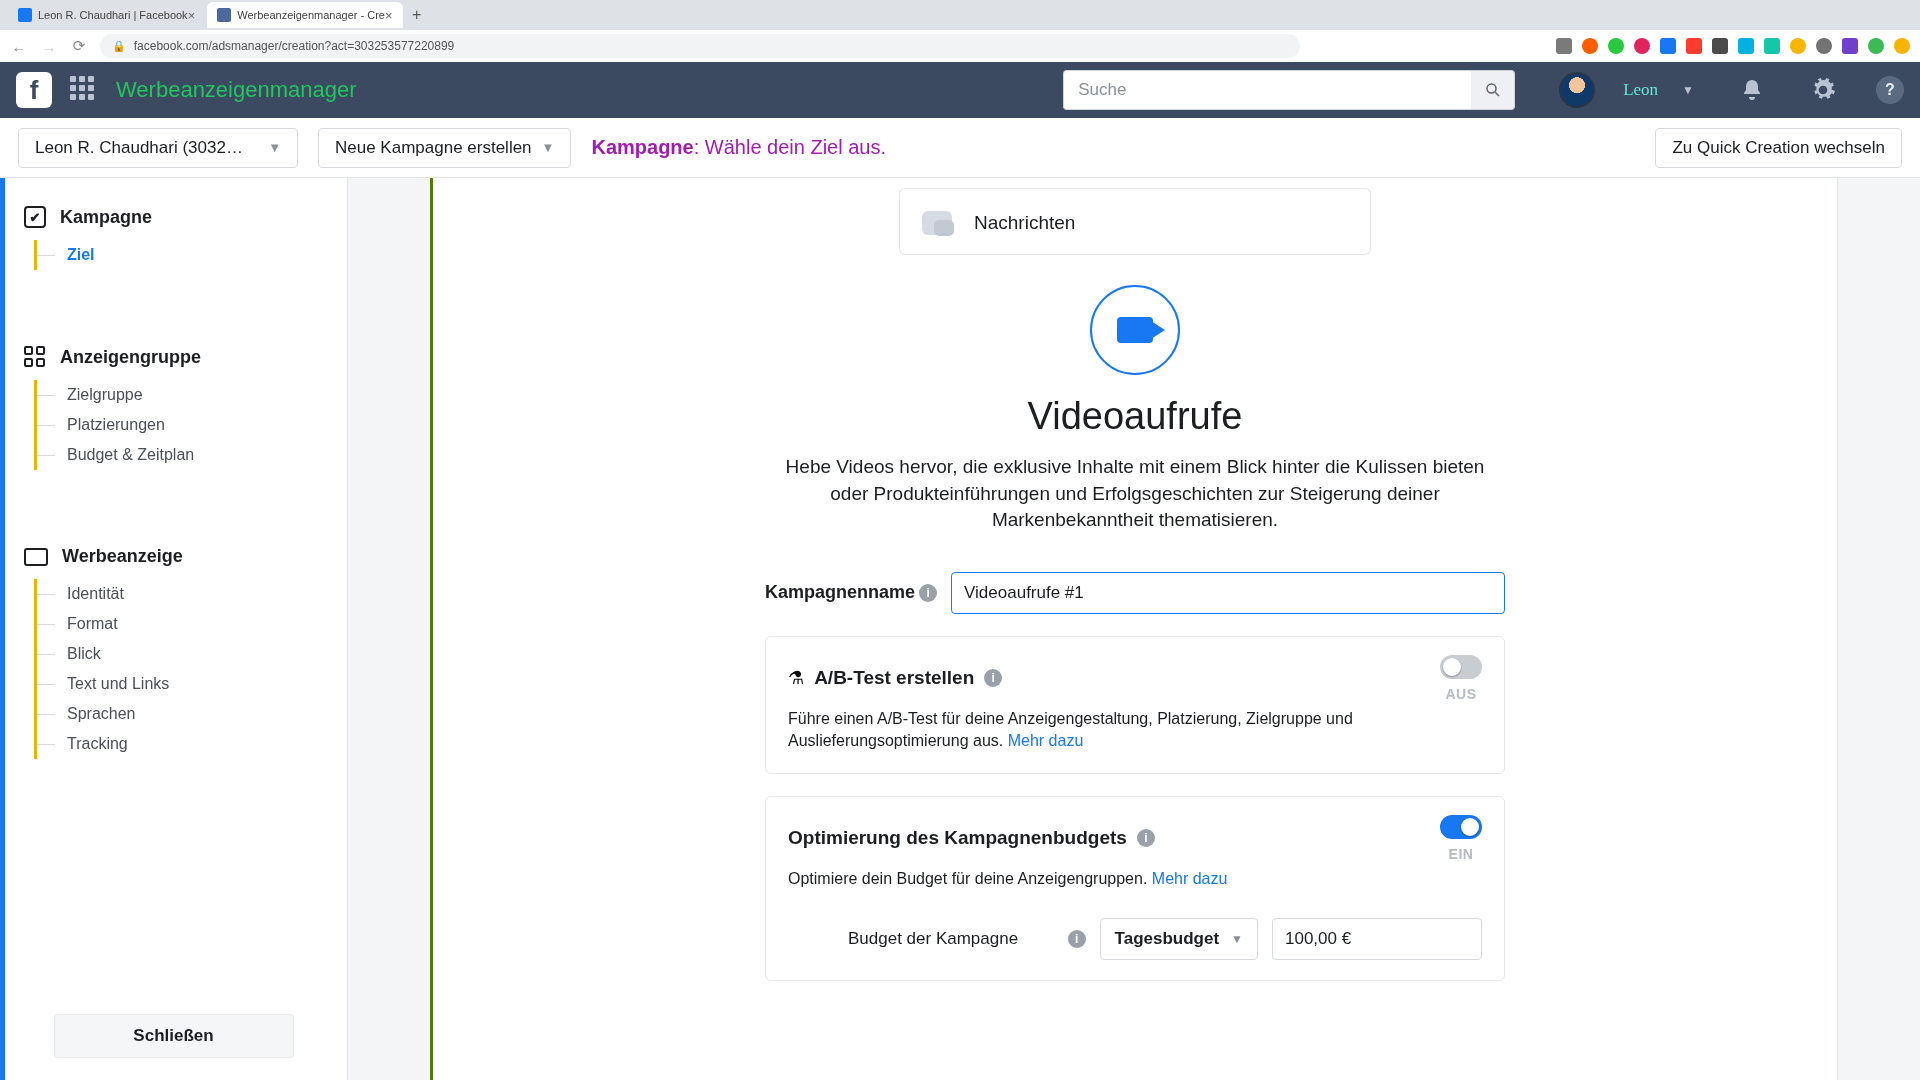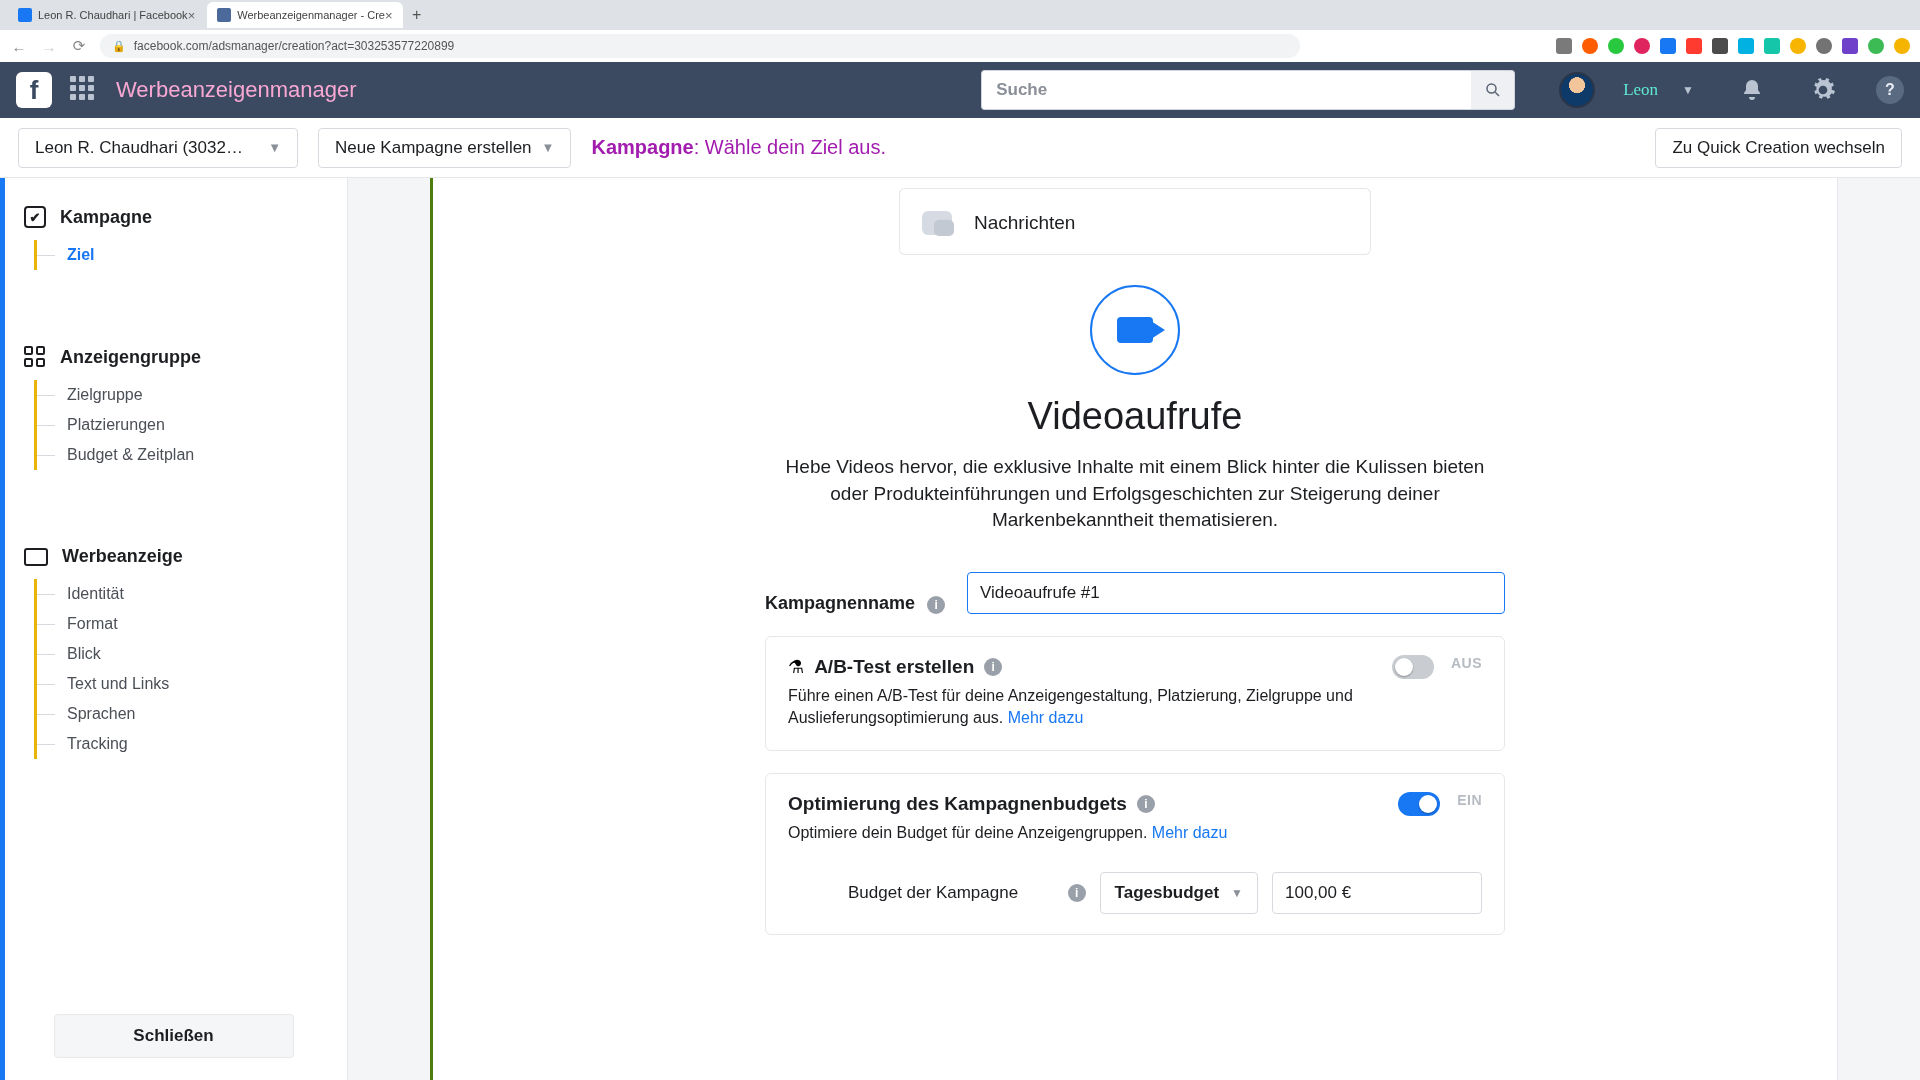--- a/index.html
+++ b/index.html
@@ -18,23 +18,23 @@
 .addr-field { flex: 0 0 auto; display:flex; align-items:center; gap:8px; background:#f1f3f4; border-radius:14px; padding:3px 12px; height:24px; width: 1200px; font-size:12px; color:#555; }
 .addr-field .lock { font-size:11px; color:#5f6368; }
 .ext-icons { margin-left:auto; display:flex; gap:10px; align-items:center; }
 .ext-icons .ext { width:16px; height:16px; border-radius:3px; }
 
 
 .fb-topbar { height: 56px; background:#3b4a60; display:flex; align-items:center; padding:0 16px; gap:18px; }
 .fb-logo { width:36px; height:36px; background:#fff; border-radius:6px; display:flex; align-items:center; justify-content:center; color:#3b4a60; font-weight:800; font-size:26px; }
 .app-grid-icon { width:28px; height:28px; display:grid; grid-template-columns:repeat(3,6px); grid-template-rows:repeat(3,6px); gap:3px; }
 .app-grid-icon span { background:#b9c3d2; border-radius:1px; }
-.app-title { color:#f9a8d4; font-size:22px; font-weight:400; }
+.app-title { color:#22c55e; font-size:22px; font-weight:400; }
 .search-wrap { margin-left:auto; display:flex; align-items:center; }
-.search-box { width:490px; height:40px; background:#fff; border:1px solid #d0d4db; border-right:none; border-radius:4px 0 0 4px; padding:16px 14px; font-size:17px; color:#333;font-weight:bold; }
+.search-box { width:408px; height:40px; background:#fff; border:1px solid #d0d4db; border-right:none; border-radius:4px 0 0 4px; padding:16px 14px; font-size:17px; color:#333; }
 .search-box::placeholder{ color:#8a8f98; }
 .search-btn { width:44px; height:40px; background:#eef0f3; border:1px solid #d0d4db; border-left:none; border-radius:0 4px 4px 0; display:flex; align-items:center; justify-content:center; color:#5a6473; }
 .avatar { width:36px; height:36px; border-radius:50%; background: radial-gradient(circle at 50% 35%, #f2c59a 0 30%, #0e3a6a 31% 100%); margin-left:26px; border:2px solid #2a3648; }
 .user-name { color:#5eead4; font-size:17px; margin-left:10px;font-family:Liberation Serif, serif; }
 .caret-down { color:#b9c3d2; margin-left:6px; font-size:12px; }
 .top-icon { color:#b9c3d2; margin-left:28px; font-size:22px; }
 .help-circle { width:28px; height:28px; border-radius:50%; background:#5a6a80; color:#e9eef6; display:flex; align-items:center; justify-content:center; font-size:16px; font-weight:700; margin-left:22px; }
 
 
 .sub-header { height:60px; display:flex; align-items:center; padding:0 18px; gap:20px; border-bottom:1px solid #e5e7eb; }
@@ -72,32 +72,32 @@
 .chat-icon { width:30px; height:24px; background:#d6dbe3; border-radius:6px; position:relative; }
 .chat-icon::after { content:""; position:absolute; width:20px; height:16px; background:#c3c9d3; border-radius:5px; left:12px; top:9px; }
 
 .hero { text-align:center; margin-top:10px; }
 .video-circle { width:90px; height:90px; border:2px solid #1877f2; border-radius:50%; margin:0 auto 20px; display:flex; align-items:center; justify-content:center; }
 .video-glyph { width:36px; height:26px; background:#1877f2; border-radius:4px; position:relative; }
 .video-glyph::after{ content:""; position:absolute; right:-12px; top:4px; width:0; height:0; border-left:14px solid #1877f2; border-top:9px solid transparent; border-bottom:9px solid transparent; }
 .hero h1 { font-size:38px; font-weight:400; color:#1c1e21; margin-bottom:16px; }
 .hero p { font-size:19px; color:#1c1e21; line-height:1.4; }
 
-.name-row { display:flex; align-items:flex-end; gap:12px; margin-top:38px; }
+.name-row { display:flex; align-items:center; gap:4px; margin-top:38px; }
 .name-row label { font-size:18px; font-weight:600; color:#1c1e21; }
 .info-i { width:18px; height:18px; border-radius:50%; background:#9aa0a9; color:#fff; font-size:12px; font-weight:700; display:inline-flex; align-items:center; justify-content:center; }
 .name-row input { flex:1; height:42px; border:1px solid #1877f2; border-radius:4px; padding:0 12px; font-size:17px; color:#1c1e21; outline:none; margin-left:10px; }
 
 .option-card { border:1px solid #e6e7ea; border-radius:6px; padding:18px 22px 20px; margin-top:22px; }
 .option-head { display:flex; align-items:center; gap:10px; }
 .flask { font-size:18px; }
 .option-title { font-size:19px; font-weight:700; color:#1c1e21; }
 .option-desc { font-size:16px; color:#1c1e21; margin-top:6px; line-height:1.4; }
 .option-desc a { color:#1877f2; text-decoration:none; }
-.toggle-wrap { margin-left:auto; display:flex; gap:17px; }
+.toggle-wrap { margin-left:auto; display:flex; align-items:center; gap:7px;flex-direction:column; }
 .toggle { width:42px; height:24px; border-radius:12px; position:relative; }
 .toggle.off { background:#c9ccd1; }
 .toggle.off::after { content:""; position:absolute; width:18px; height:18px; border-radius:50%; background:#fff; top:3px; left:3px; box-shadow:0 1px 2px rgba(0,0,0,.3); }
 .toggle.on { background:#1877f2; }
 .toggle.on::after { content:""; position:absolute; width:18px; height:18px; border-radius:50%; background:#fff; top:3px; right:3px; box-shadow:0 1px 2px rgba(0,0,0,.3); }
 .toggle-label { font-size:14px; font-weight:700; color:#b6bbc3; letter-spacing:.5px; }
 
 .budget-row { display:flex; align-items:center; justify-content:flex-end; gap:14px; margin-top:28px; }
 .budget-row .lbl { font-size:17px; color:#1c1e21; margin-right:auto; margin-left:60px; }
 .select-btn { height:42px; border:1px solid #d6d9de; border-radius:4px; background:#fff; display:flex; align-items:center; padding:0 14px; gap:12px; font-size:17px; font-weight:600; color:#1c1e21; }

